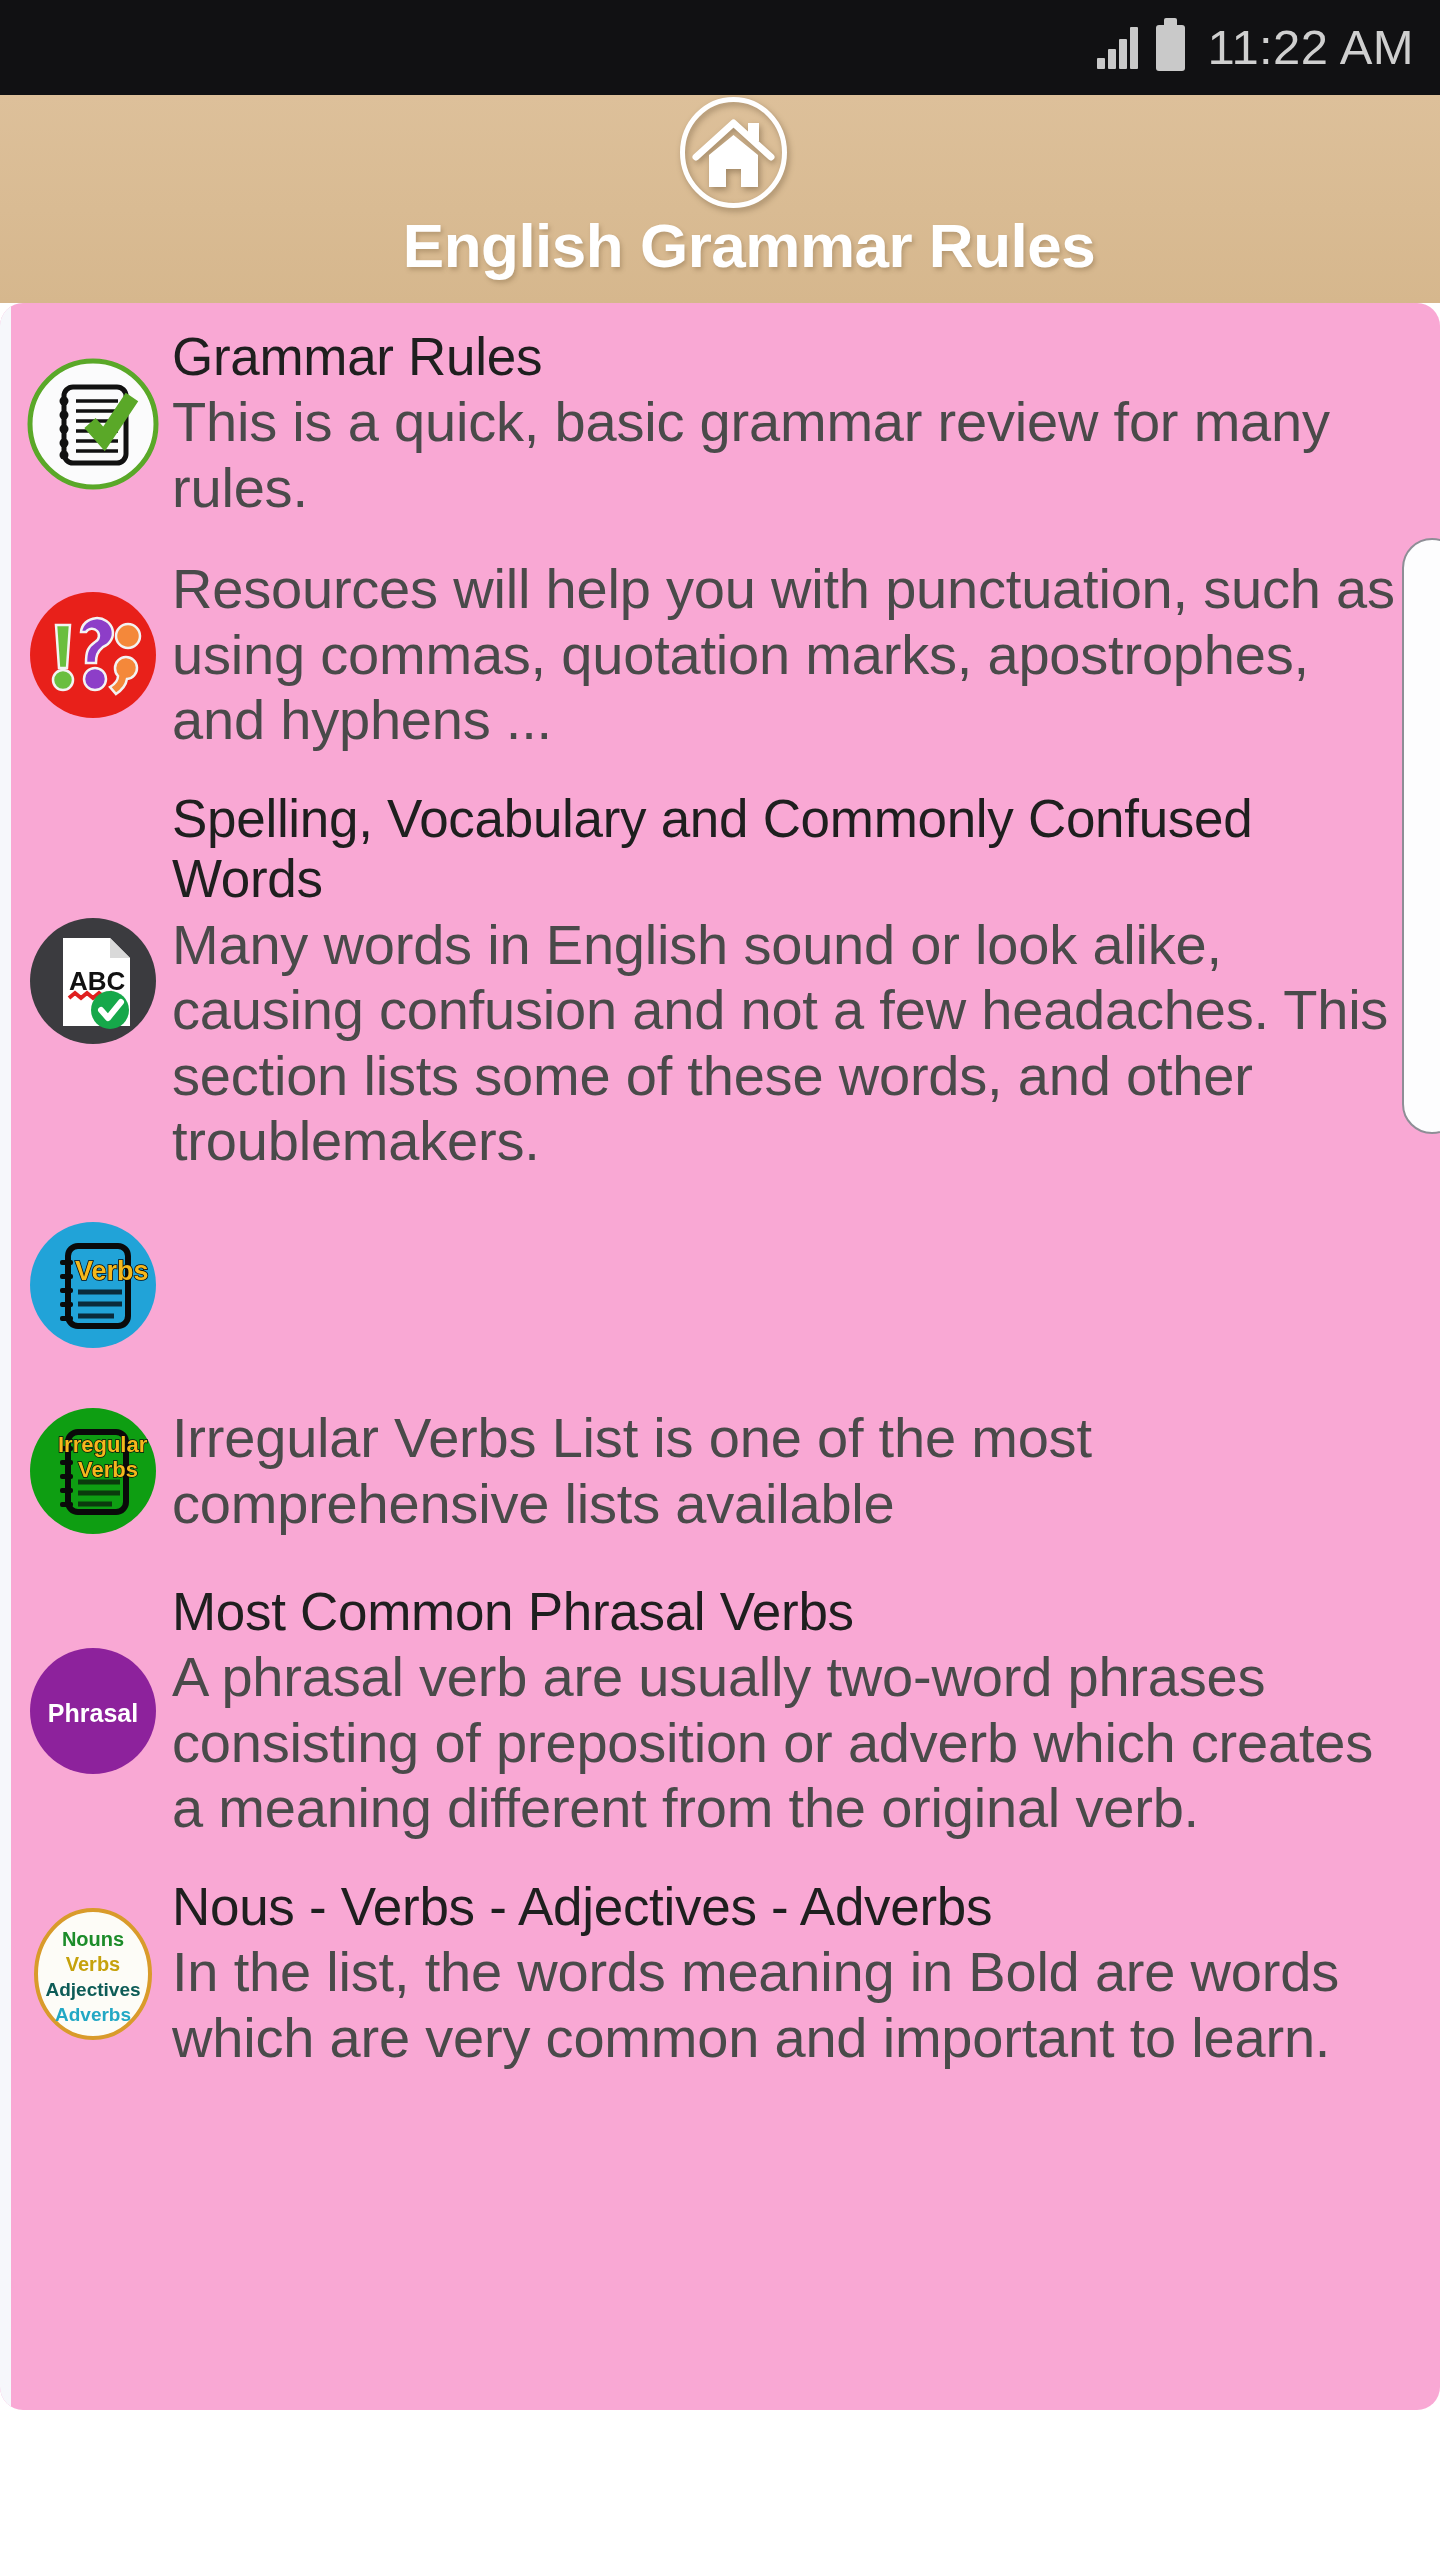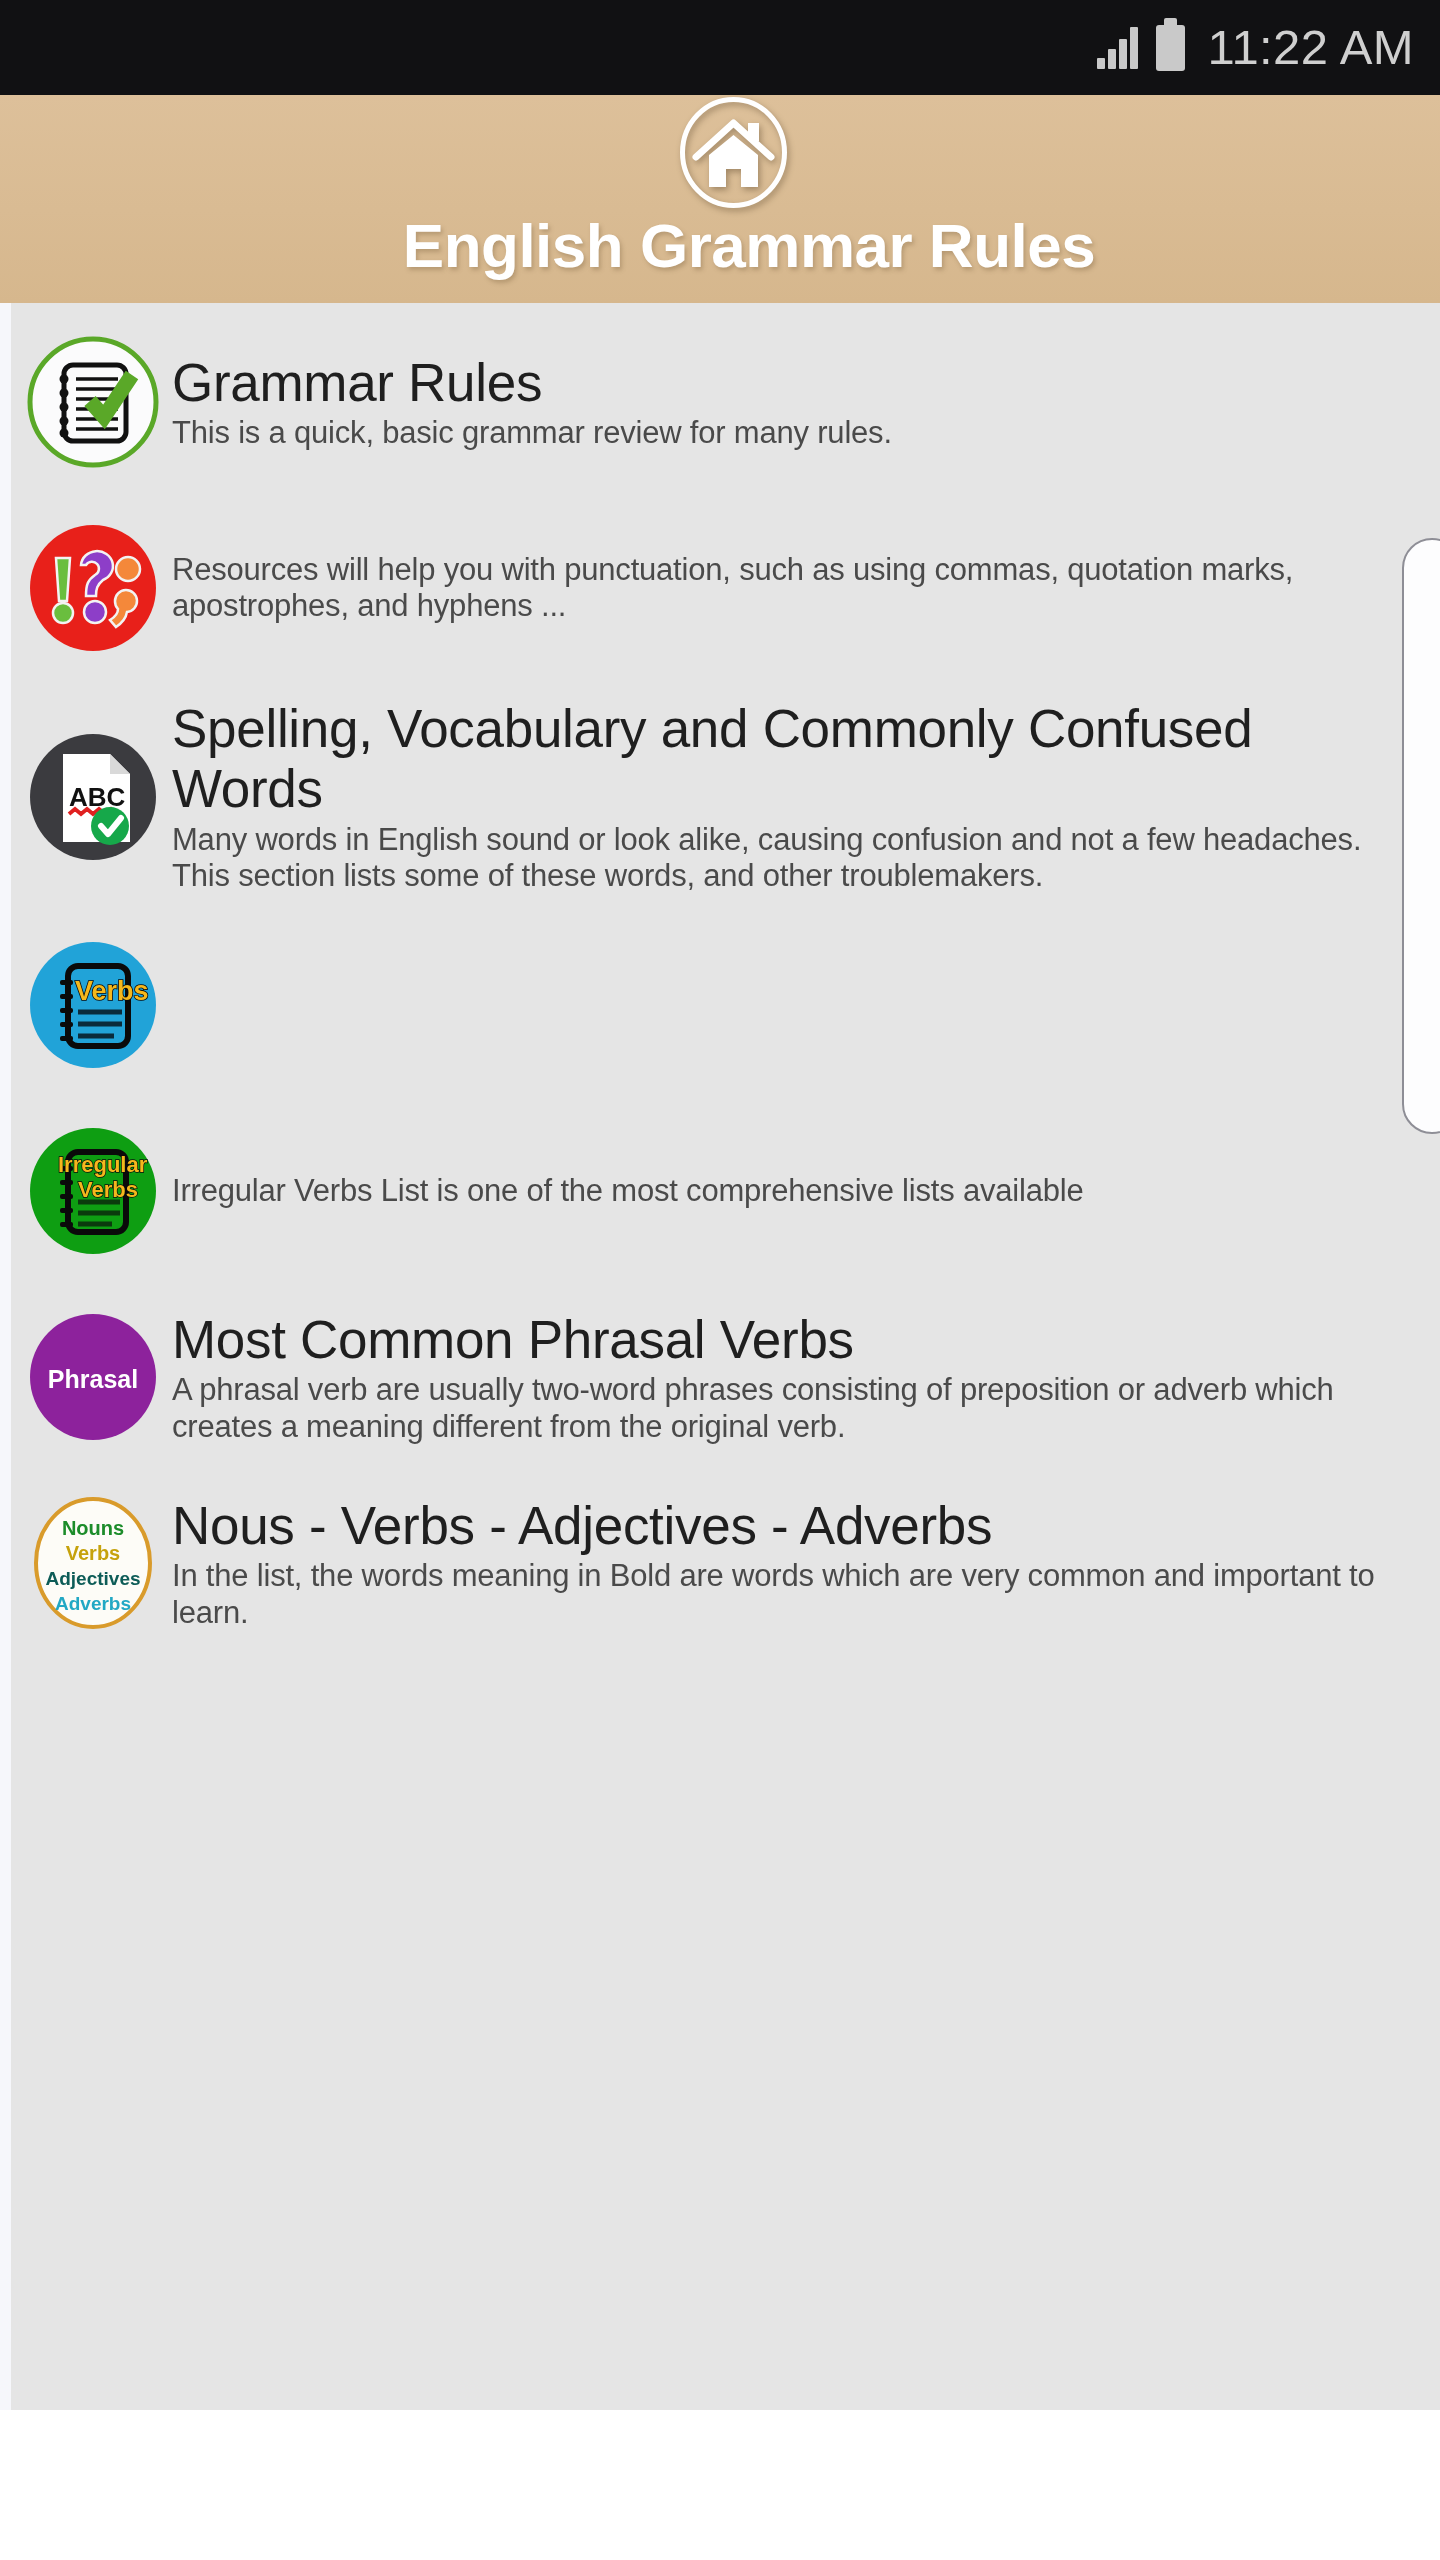--- a/index.html
+++ b/index.html
@@ -98,22 +98,23 @@
     letter-spacing: -0.5px;
     margin-left: 31px;
     text-shadow: 2px 3px 4px rgba(120,95,60,0.35);
     white-space: nowrap;
   }
 
   
   .list-scroll {
     position: relative;
     height: 2107px;
-    background: #e5e5e5;
+    background: #f9a8d4;
     overflow: hidden;
+    border-radius: 23px;
   }
   .list-edge {
     position: absolute;
     top: 0; left: 0;
     width: 11px; height: 100%;
     background: #f6f7fb;
   }
   .list {
     position: relative;
     padding-top: 6px;
@@ -145,21 +146,21 @@
     padding-left: 8px;
   }
   .item-title {
     font-size: 53px;
     color: #1f1f1f;
     line-height: 1.14;
     letter-spacing: -0.3px;
     margin-bottom: 2px;
   }
   .item-desc {
-    font-size: 31px;
+    font-size: 56px;
     color: #4a4a4a;
     line-height: 1.17;
     letter-spacing: -0.2px;
   }
 
   
   .scrollbar-thumb {
     position: absolute;
     right: -22px;
     top: 235px;

